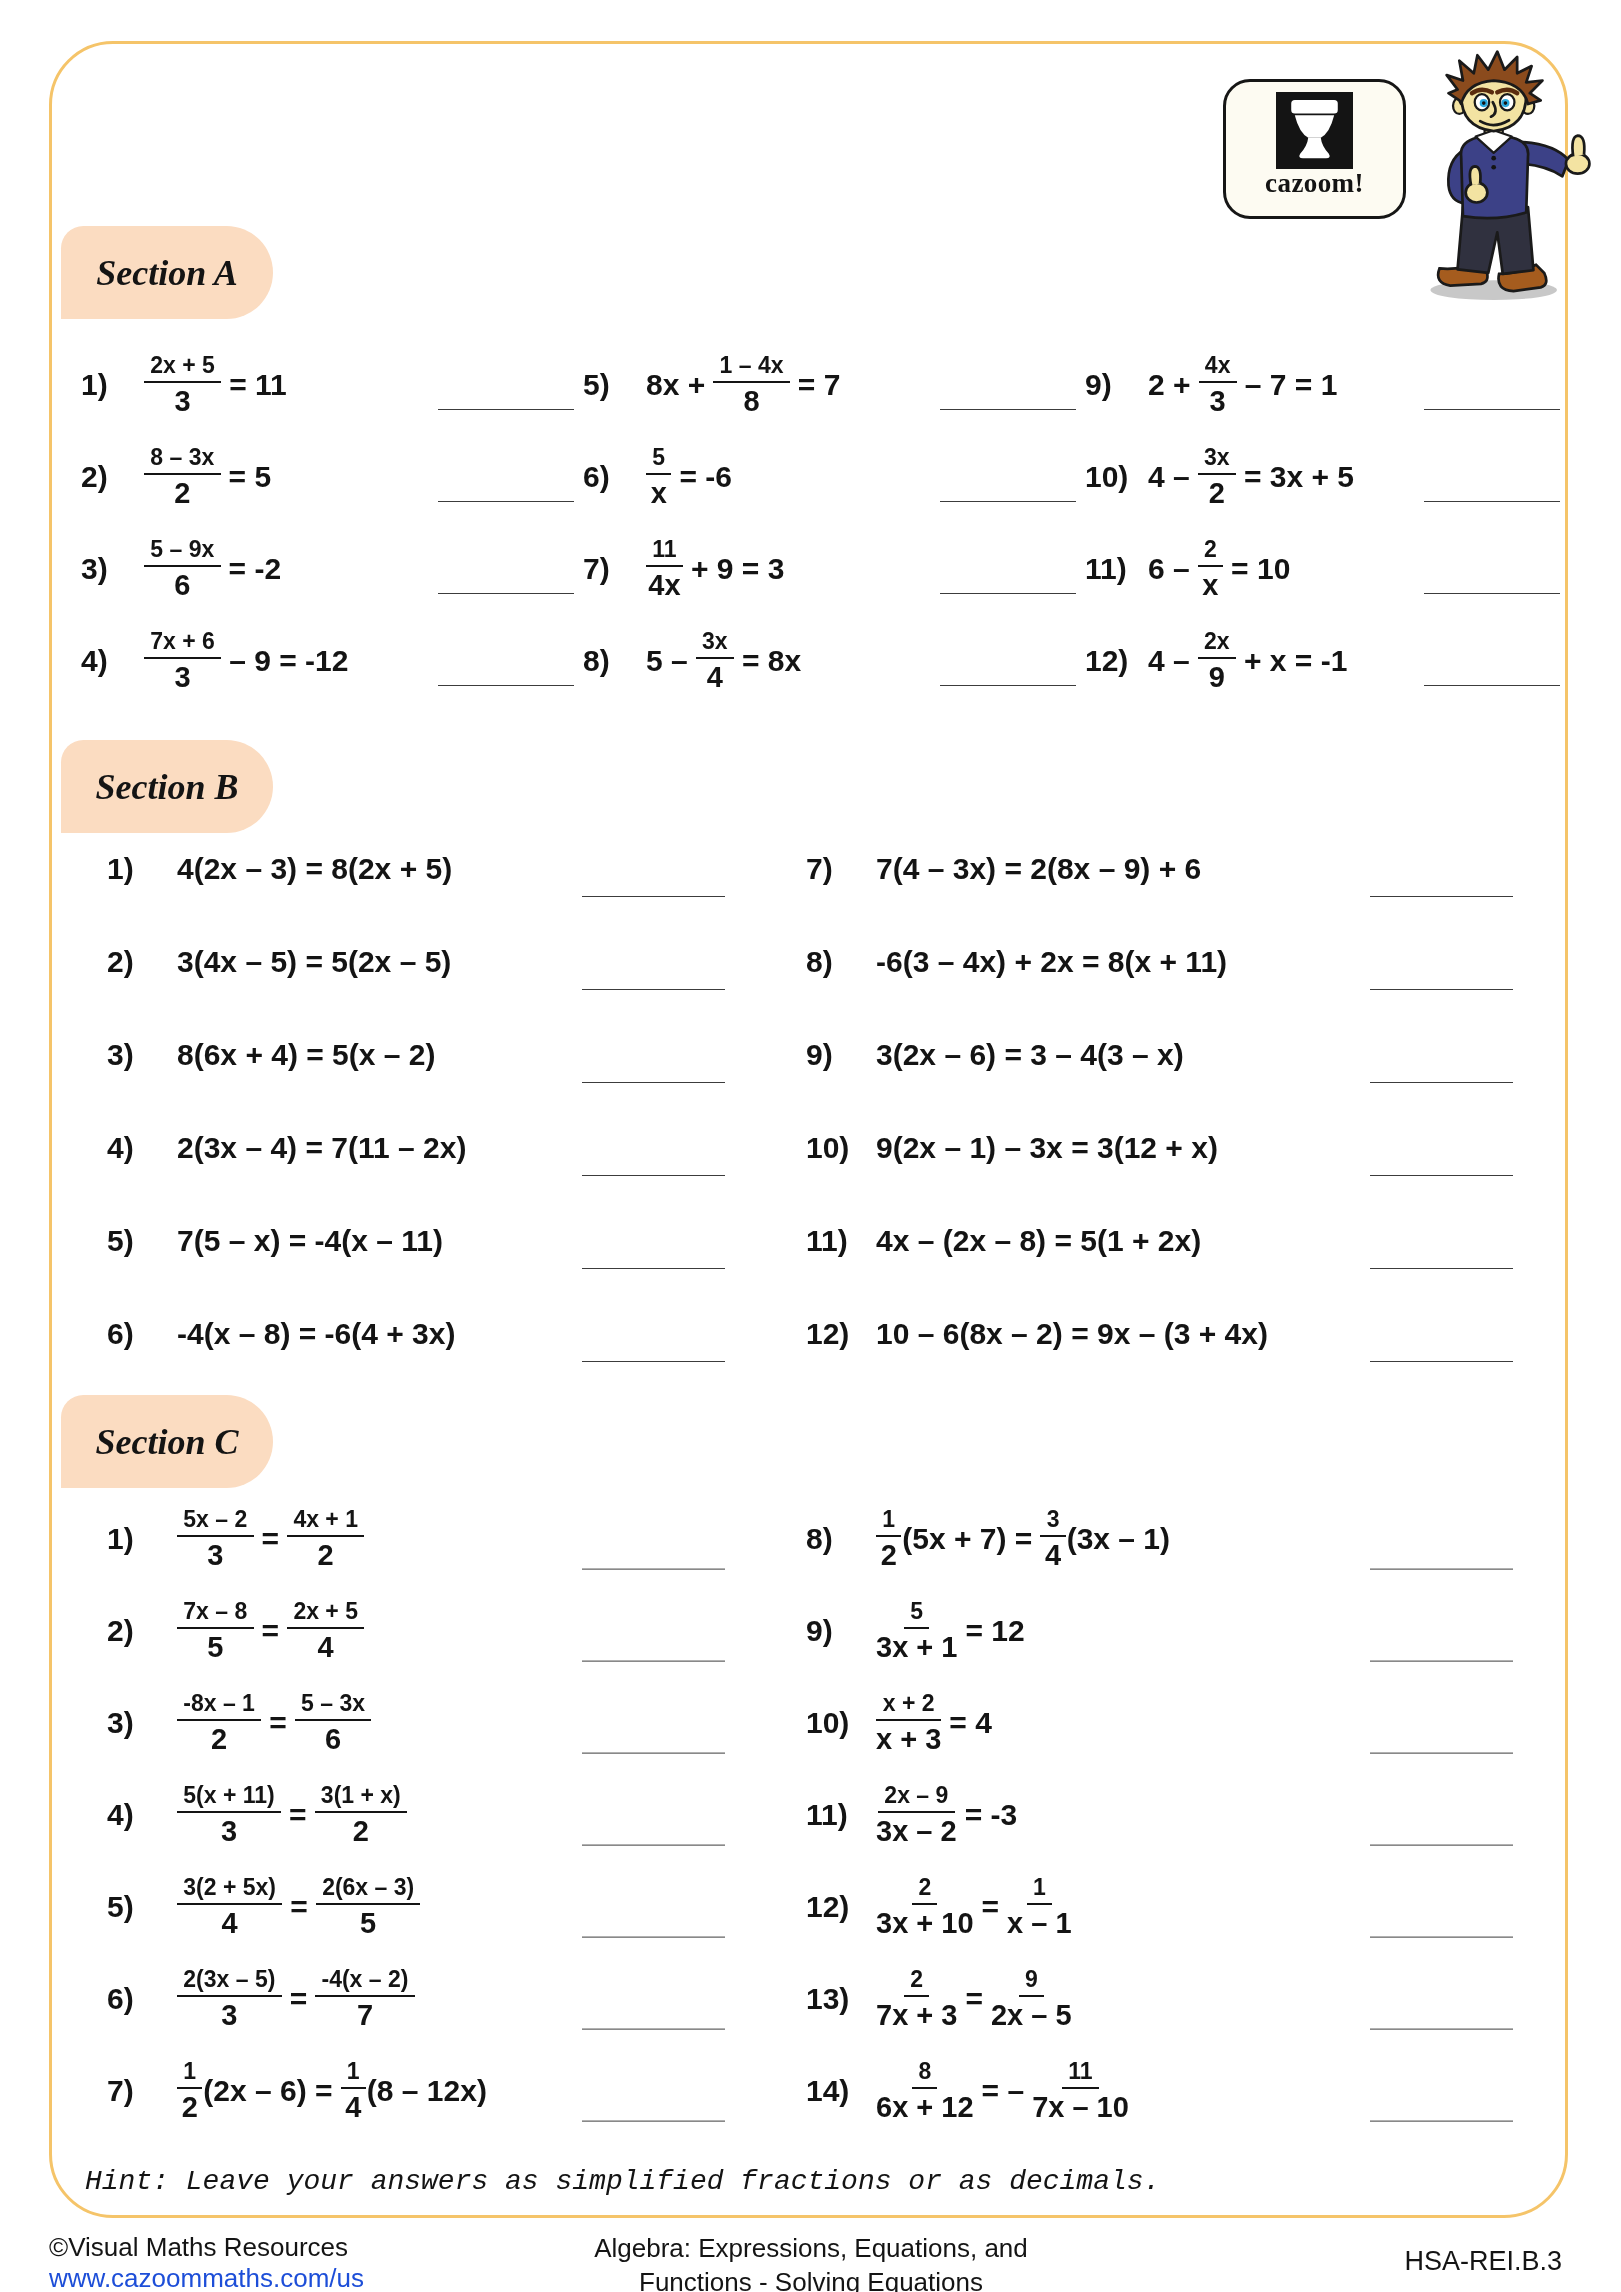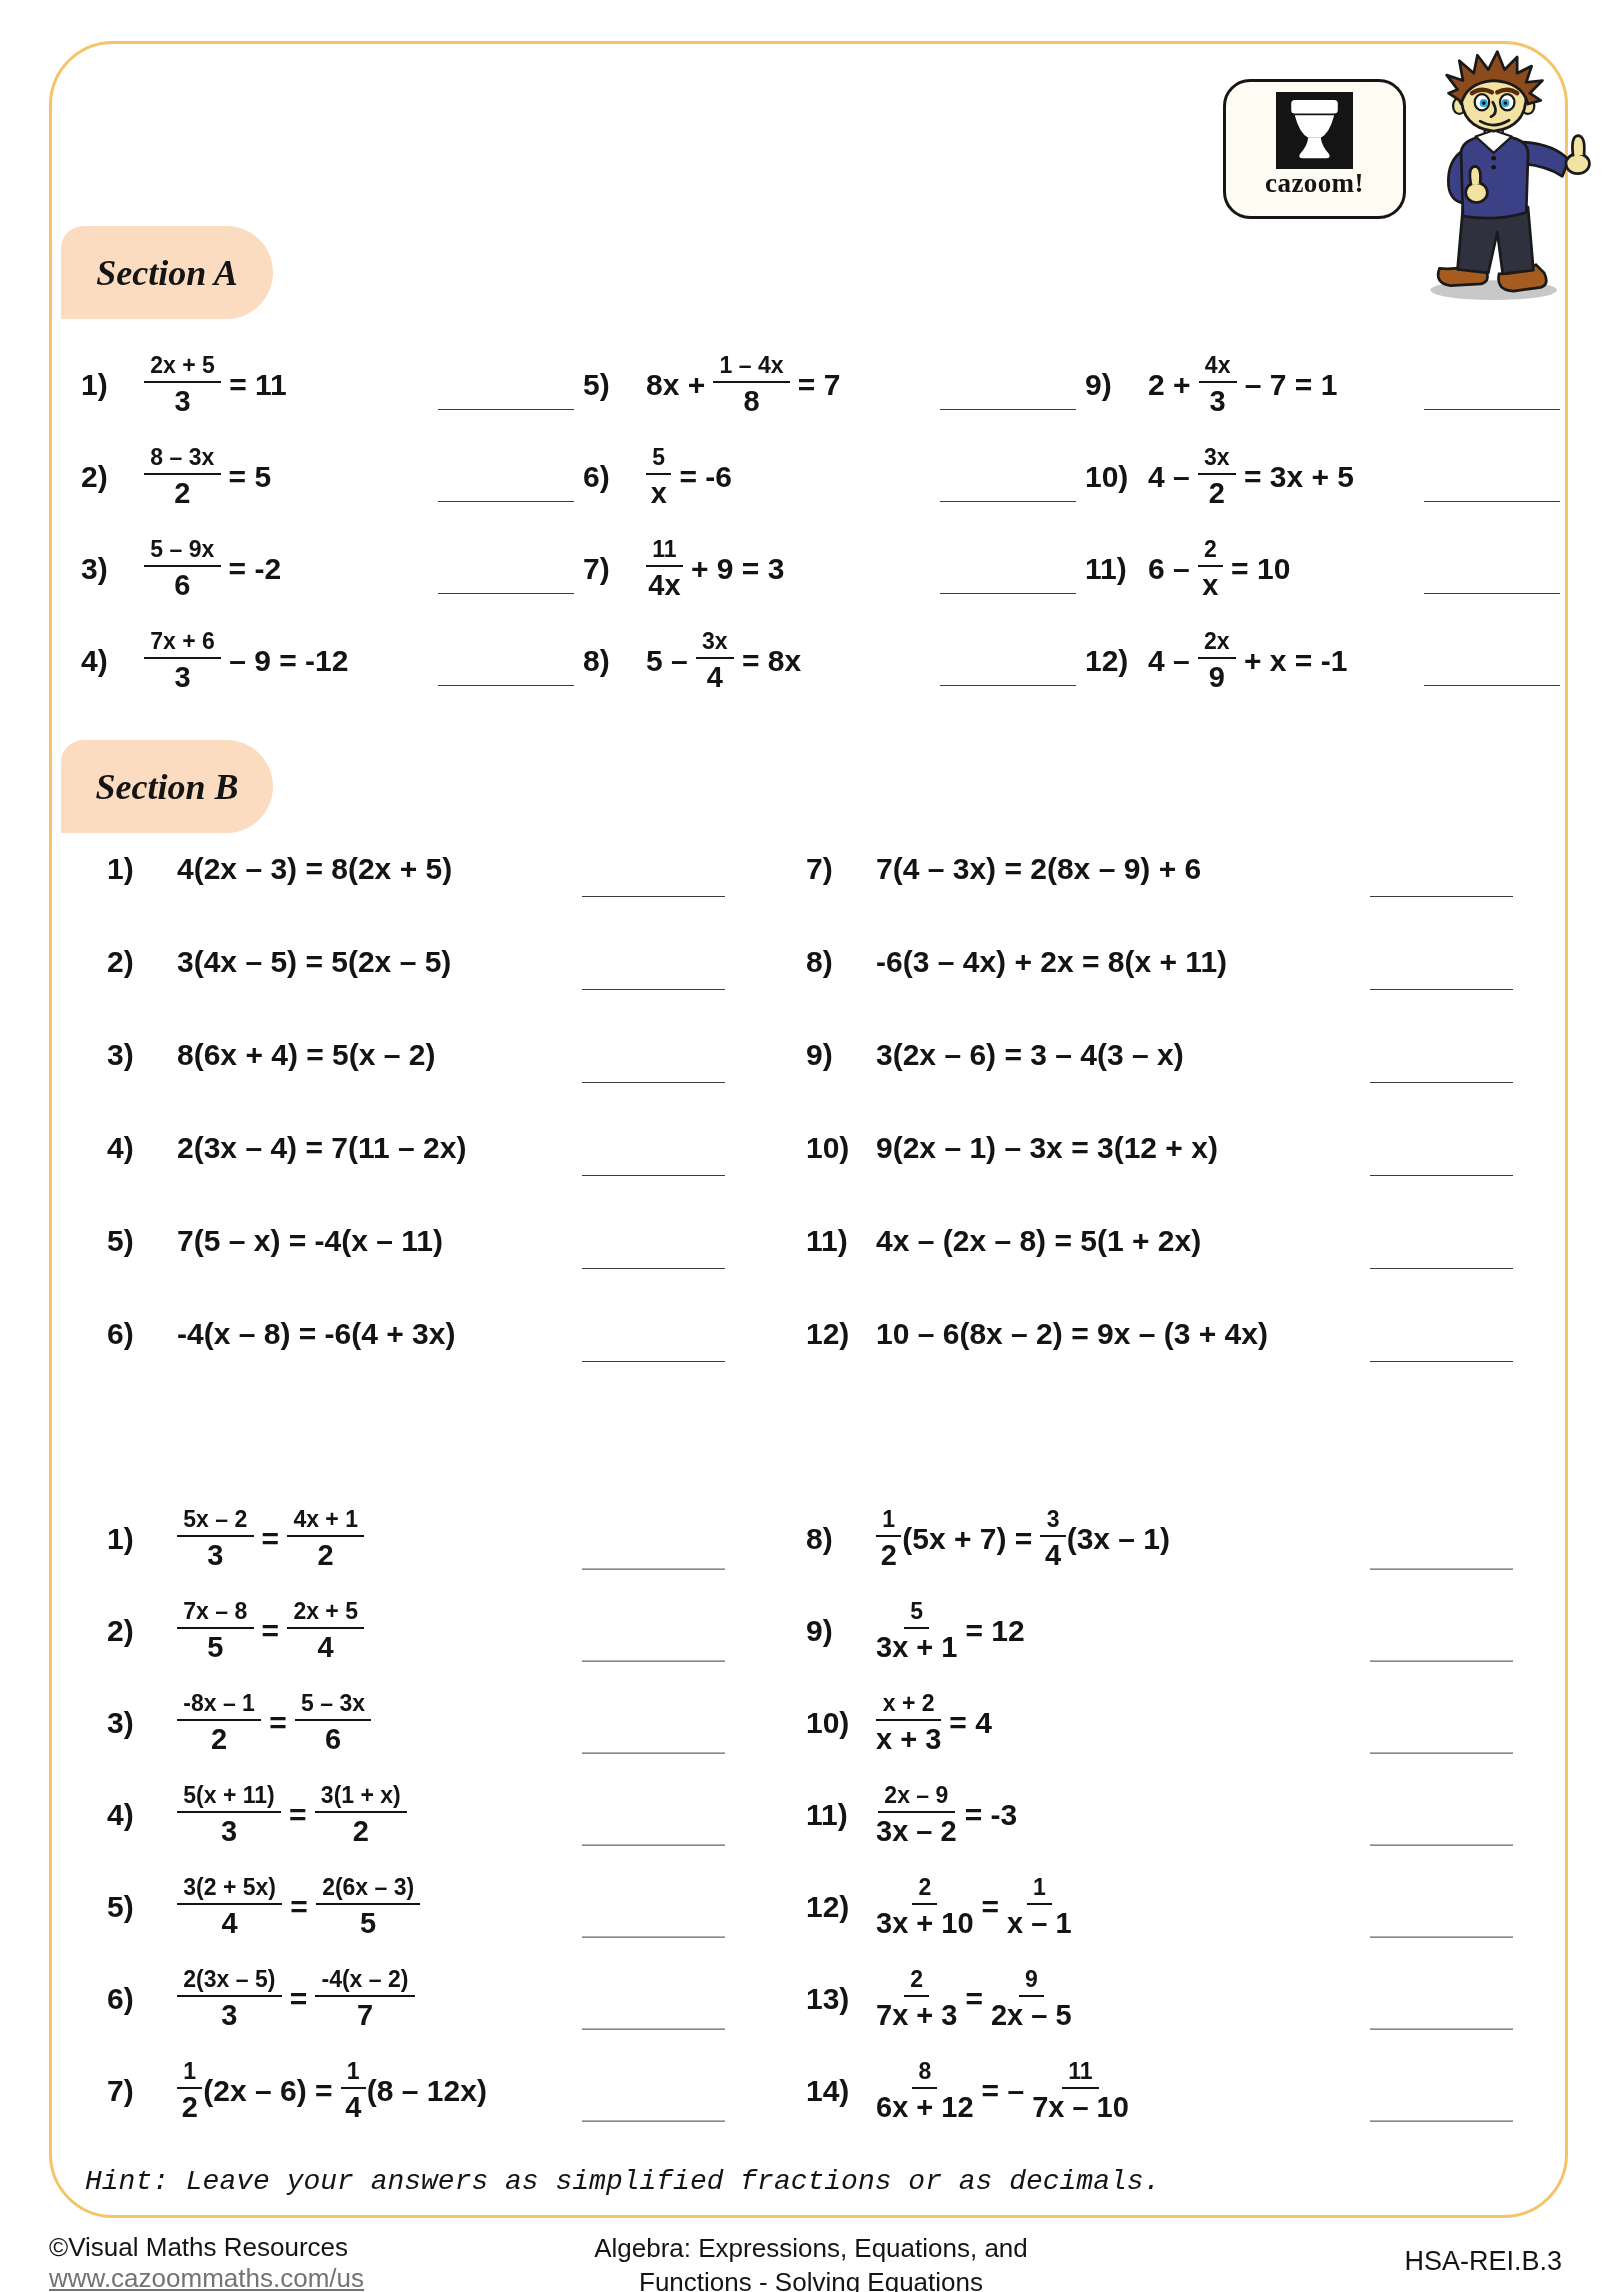--- a/index.html
+++ b/index.html
@@ -54,21 +54,21 @@
   .ansline { flex:none; margin-left:auto; margin-right:9px; width:136px; height:0;
              border-bottom:1.8px solid #3c3c3c; }
   #colsA .ansline { transform:translateY(24px); }
   #colsB .ansline { width:143px; transform:translateY(28px); }
   #colsC .ansline { width:143px; transform:translateY(29.6px); }
 
   .hint { position:absolute; left:85px; top:2166px; font-family:Liberation Mono, monospace;
           font-style:italic; font-size:28px; }
 
   .f-left { position:absolute; left:49px; top:2232px; font-size:26px; line-height:1.2; }
-  .f-left a { color:#737373; text-decoration:underline; cursor:pointer; }
+  .f-left a { color:#1d4ed8; cursor:pointer; }
   .f-center { position:absolute; left:50%; transform:translateX(-50%); top:2232px;
               text-align:center; font-size:26px; line-height:1.3; }
   .f-right { position:absolute; right:60px; top:2246px; font-size:27px; }
 </style>
 </head>
 <body>
 
 <div class="page">
 
   <div class="frame"></div>
@@ -355,20 +355,23 @@
         <div class="row">
           <span class="pnum">12)</span>
           <span class="eq">
             <span class="t">10 – 6(8x – 2) = 9x – (3 + 4x)</span>
           </span>
           <span class="ansline"></span>
         </div>
       </div>
     </div>
 
+  <div class="sec-header" id="secC-h">
+    <span>Section C</span>
+  </div>
   <div class="cols" id="colsC">
       <div class="col">
         <div class="row">
           <span class="pnum">1)</span>
           <span class="eq">
             <span class="frac">
               <span class="n">5x – 2</span>
               <span class="d">3</span>
             </span>
             <span class="t">=</span>

